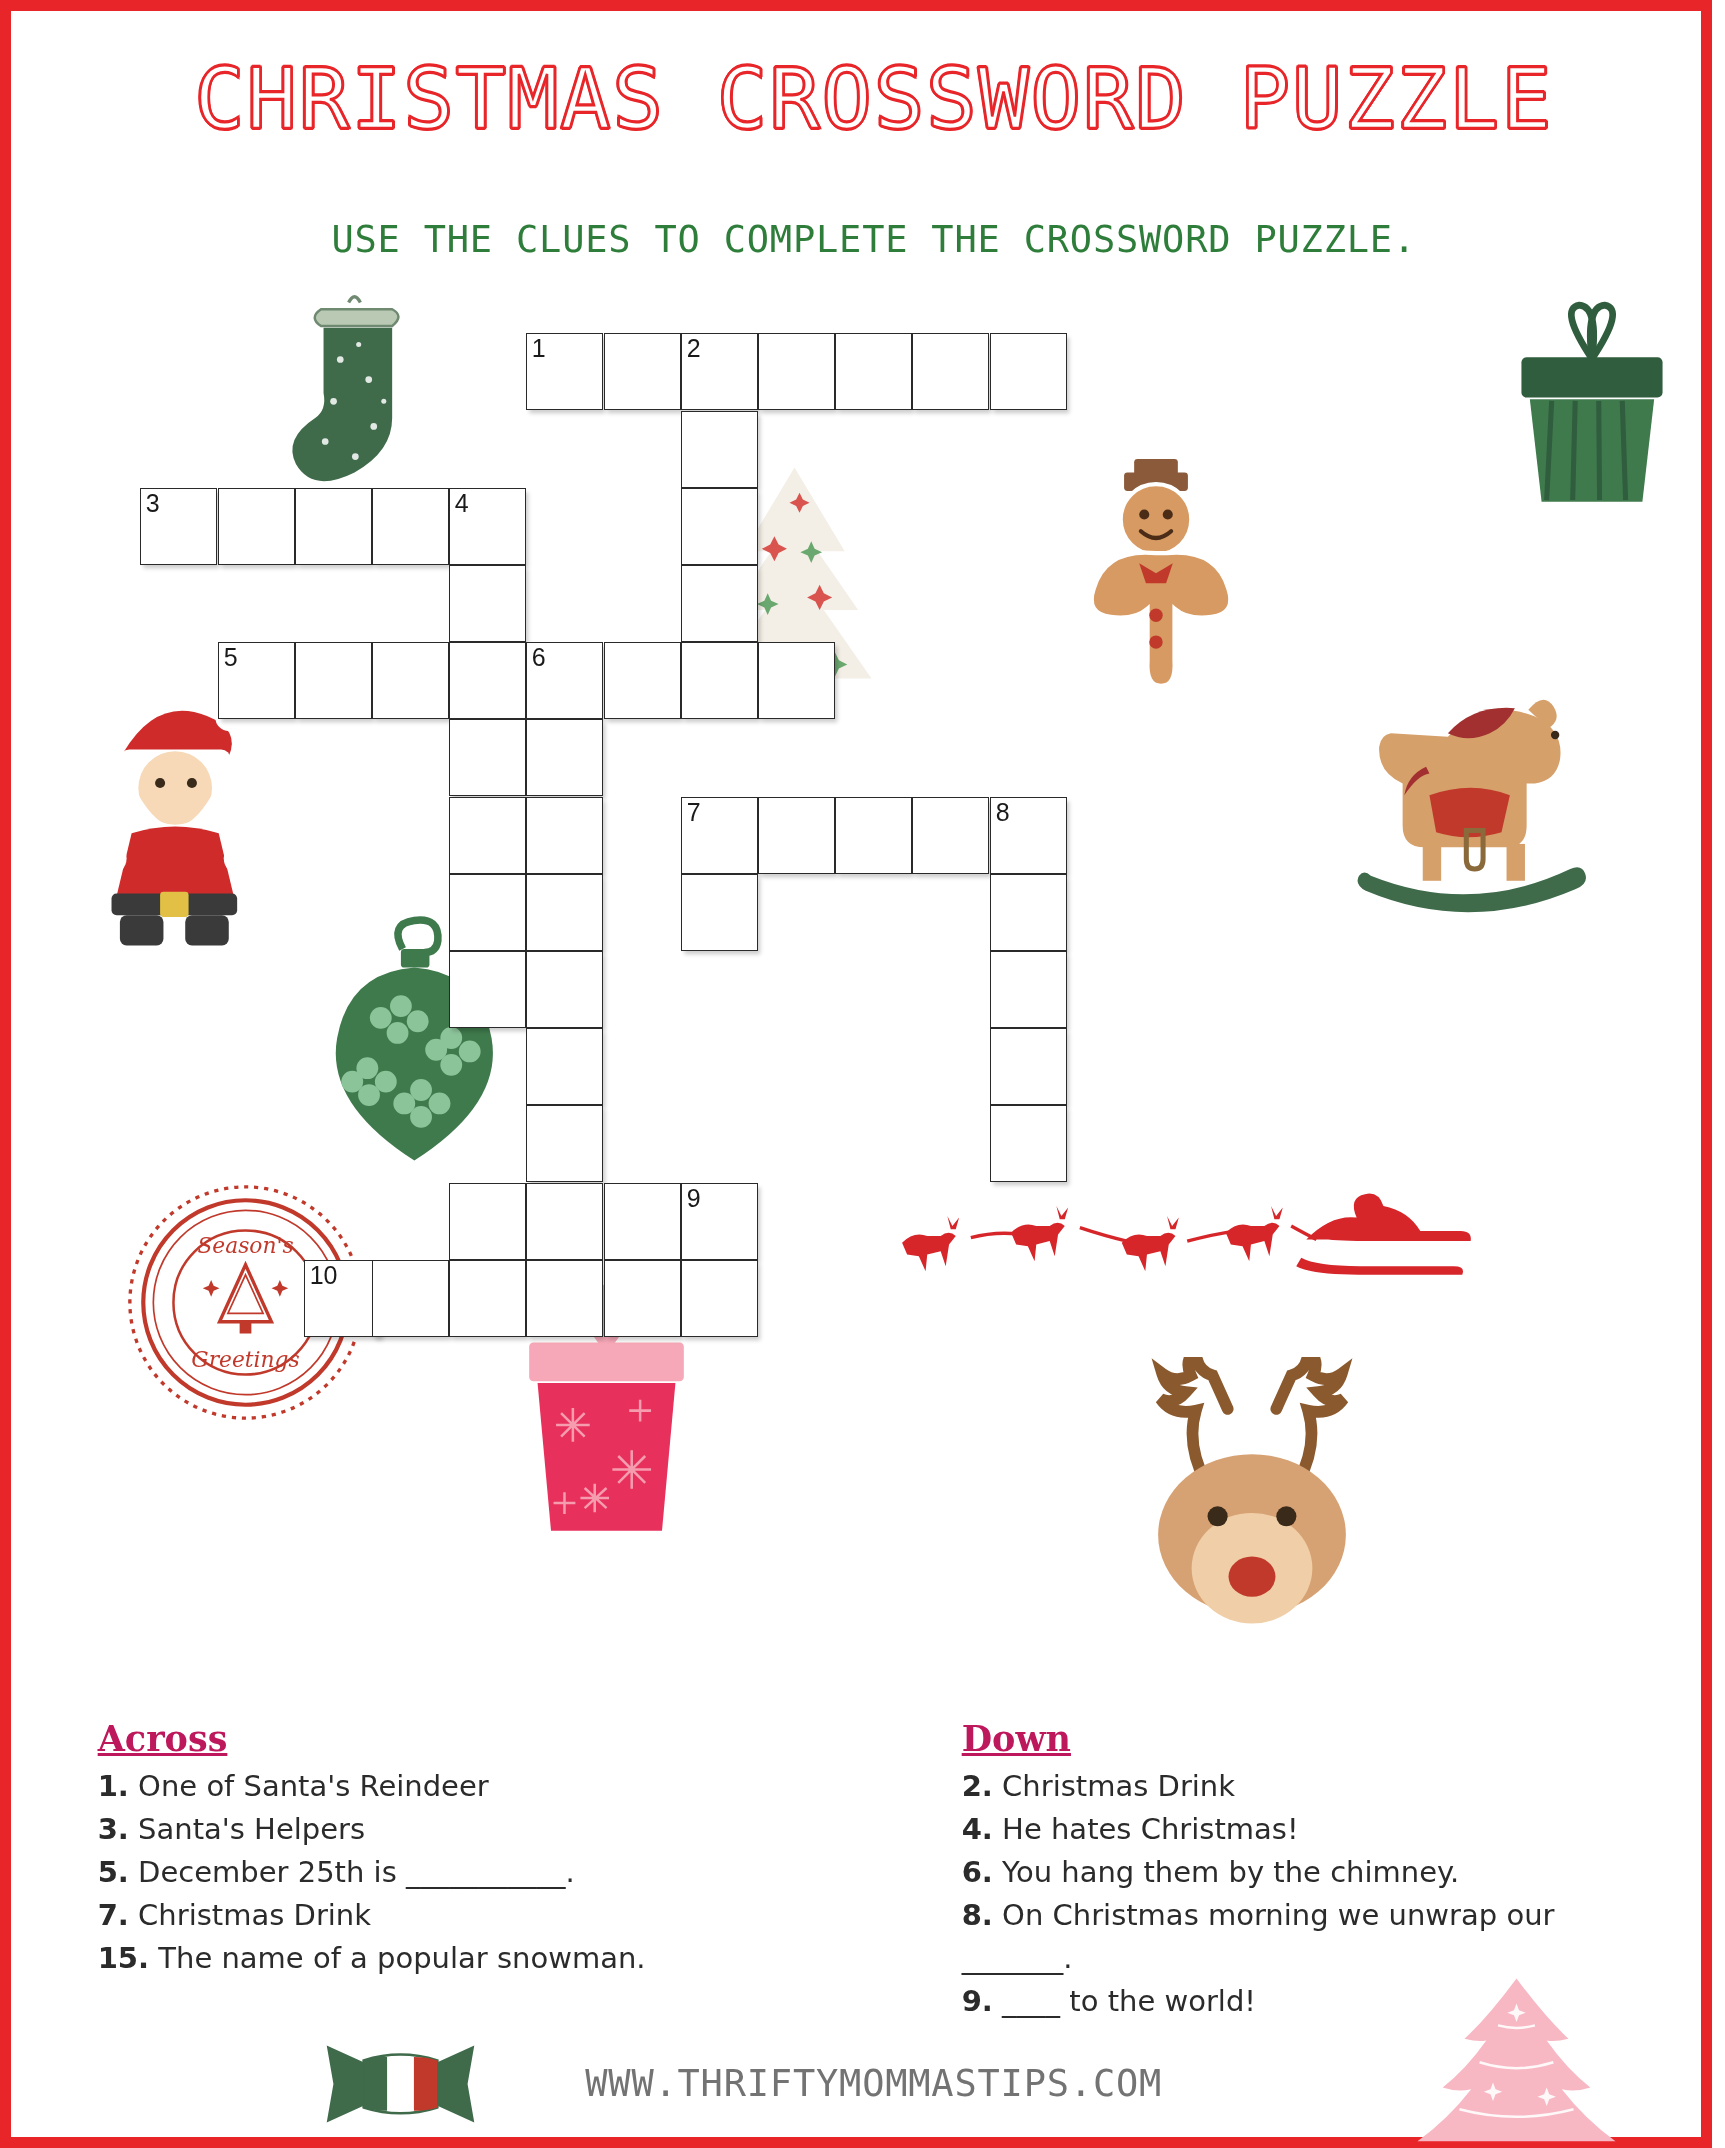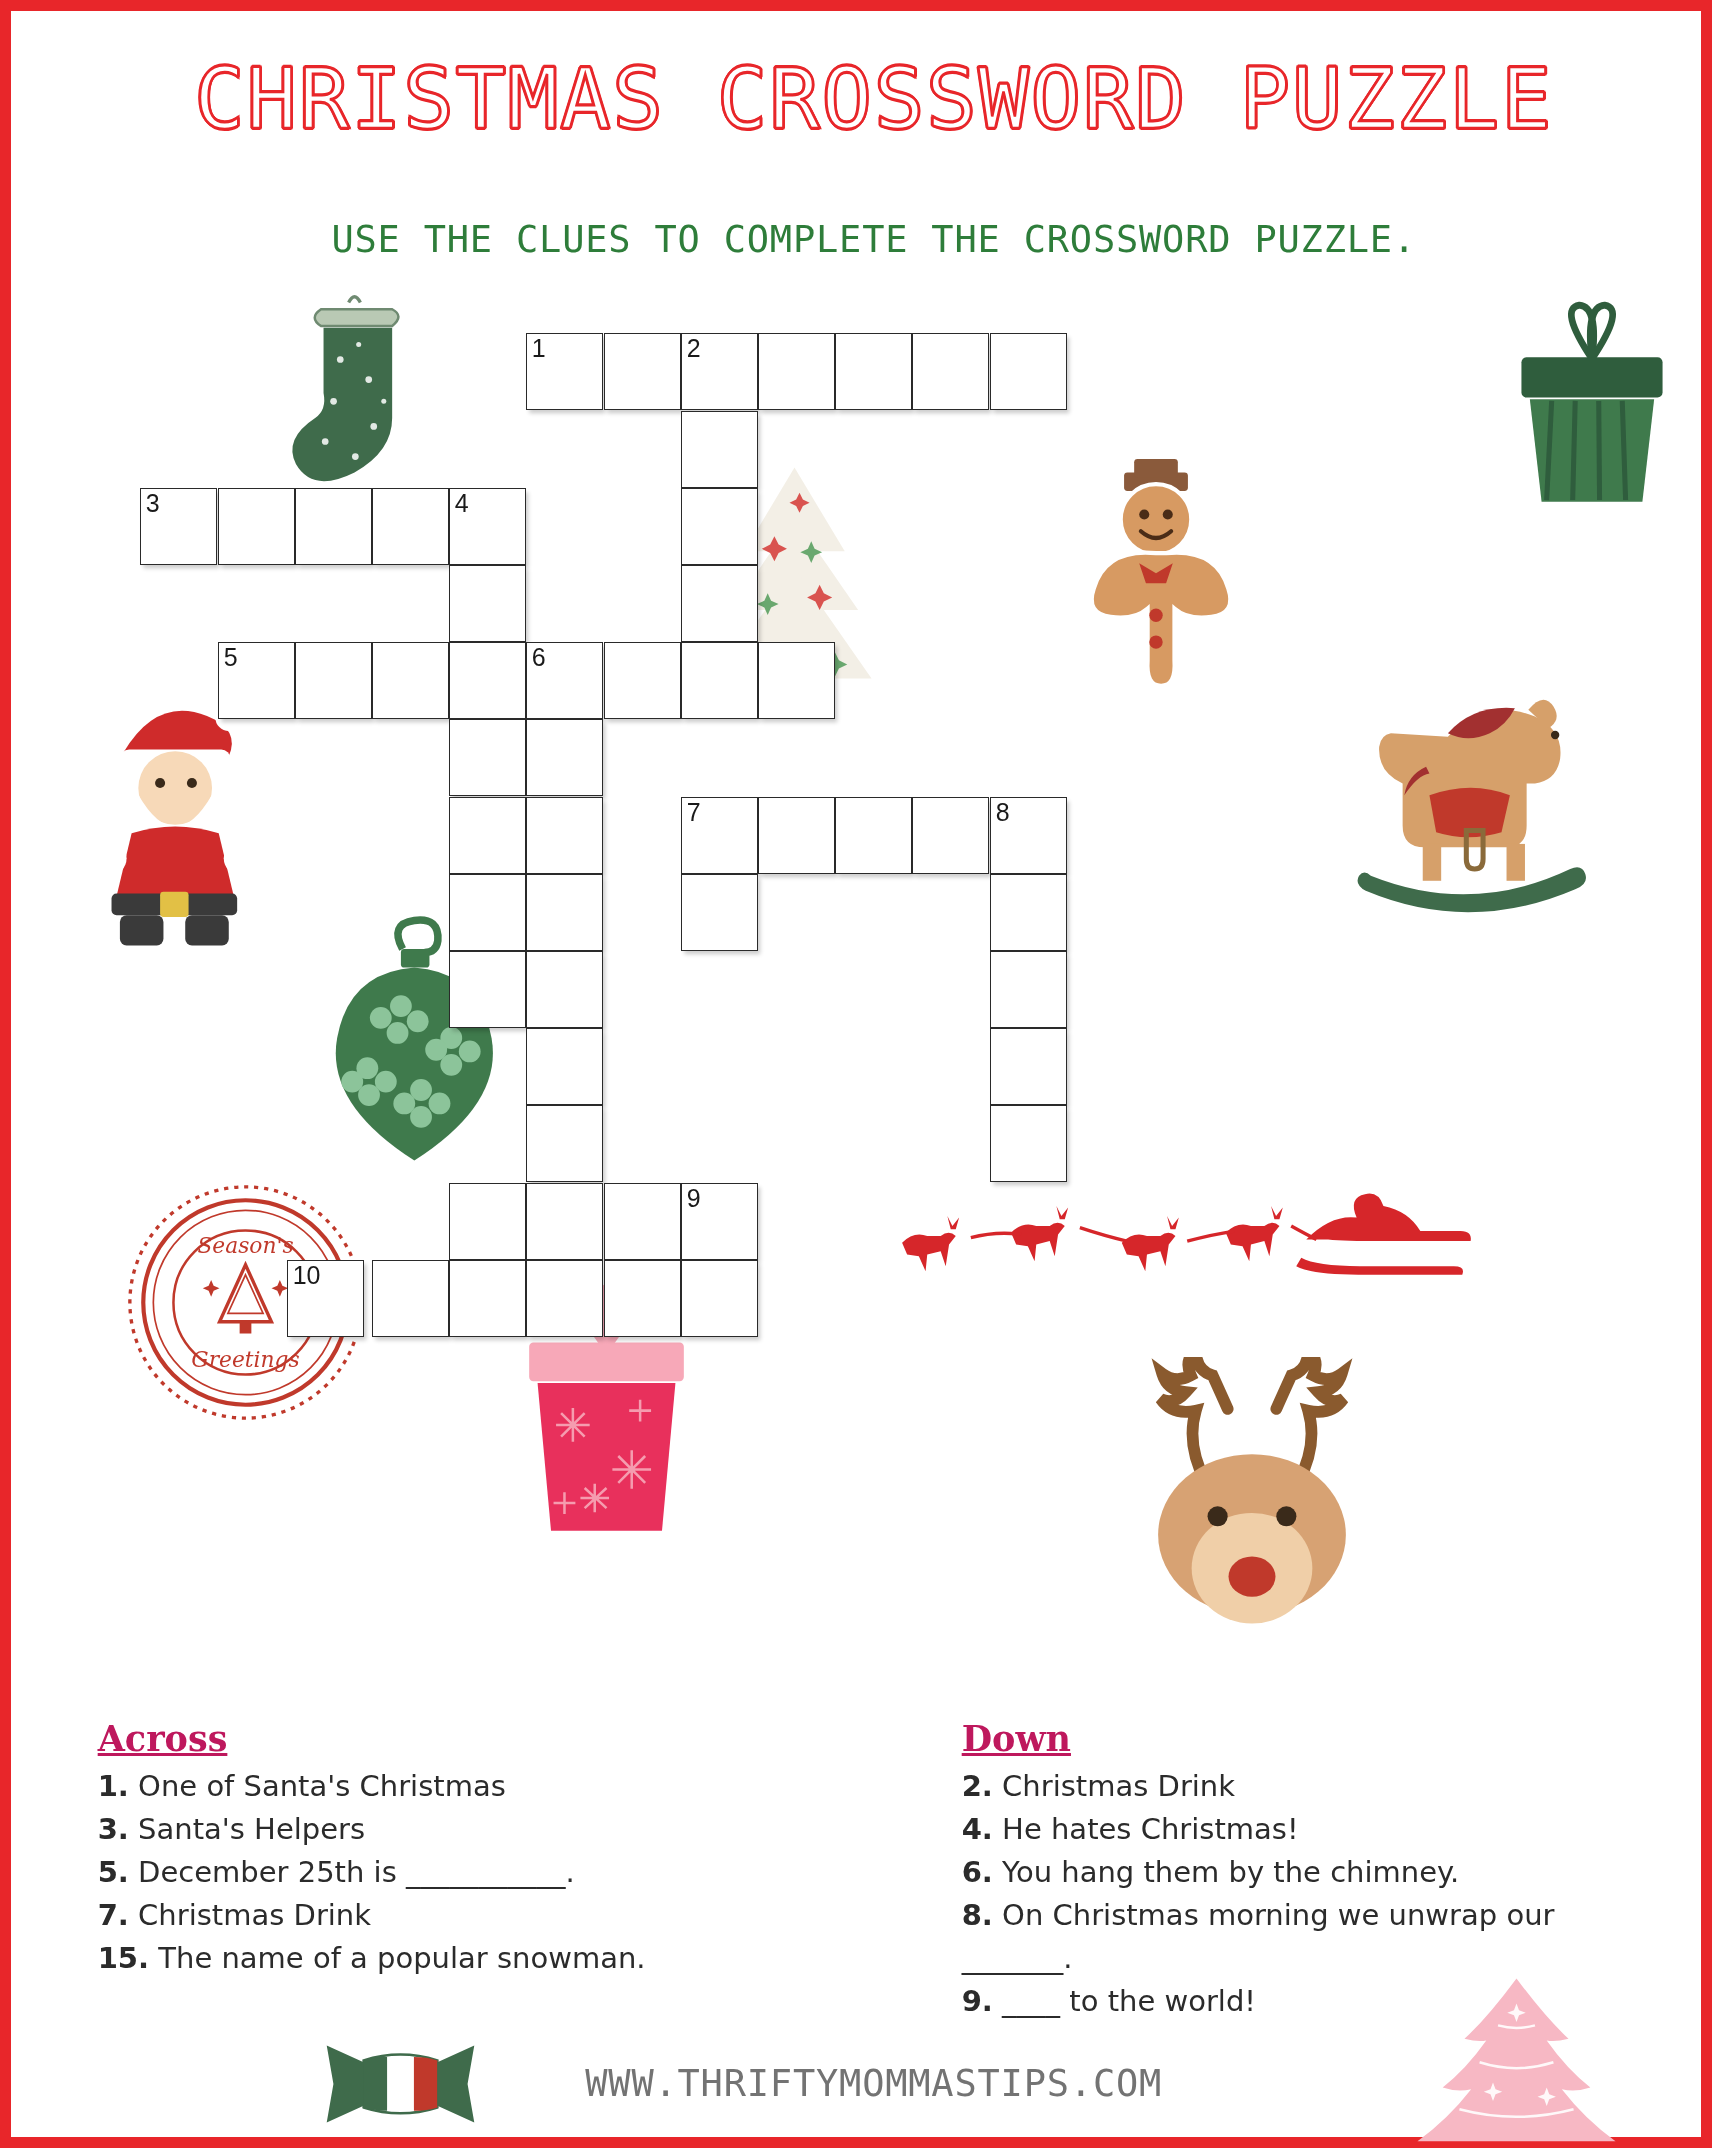--- a/index.html
+++ b/index.html
@@ -401,35 +401,35 @@
         <div class="cell" style="left: 503px; top: 1005px;"></div>
         <div class="cell" style="left: 967px; top: 1005px;"></div>
         <div class="cell" style="left: 503px; top: 1082px;"></div>
         <div class="cell" style="left: 967px; top: 1082px;"></div>
         <div class="cell" style="left: 426px; top: 1160px;"></div>
         <div class="cell" style="left: 503px; top: 1160px;"></div>
         <div class="cell" style="left: 581px; top: 1160px;"></div>
         <div class="cell" style="left: 658px; top: 1160px;">
           <span class="num">9</span>
         </div>
-        <div class="cell" style="left: 264px; top: 1237px; text-align: center;">
+        <div class="cell" style="left: 281px; top: 1237px; text-align: center;">
           <span class="num">10</span>
         </div>
         <div class="cell" style="left: 349px; top: 1237px;"></div>
         <div class="cell" style="left: 426px; top: 1237px;"></div>
         <div class="cell" style="left: 503px; top: 1237px;"></div>
         <div class="cell" style="left: 581px; top: 1237px;"></div>
         <div class="cell" style="left: 658px; top: 1237px;"></div>
       </div>
 
     <div class="clues">
       <div class="clue-col across">
         <div class="clue-head">Across</div>
         <ol class="clue-list" id="across-list">
-            <li><span class="n">1.</span><span> One of Santa's Christmas</span></li>
+            <li><span class="n">1.</span><span> One of Santa's Reindeer</span></li>
             <li><span class="n">3.</span><span> Santa's Helpers</span></li>
             <li><span class="n">5.</span><span> December 25th is ___________.</span></li>
             <li><span class="n">7.</span><span> Christmas Drink</span></li>
             <li><span class="n">15.</span><span> The name of a popular snowman.</span></li>
           </ol>
       </div>
       <div class="clue-col down">
         <div class="clue-head">Down</div>
         <ol class="clue-list" id="down-list">
             <li><span class="n">2.</span><span> Christmas Drink</span></li>

